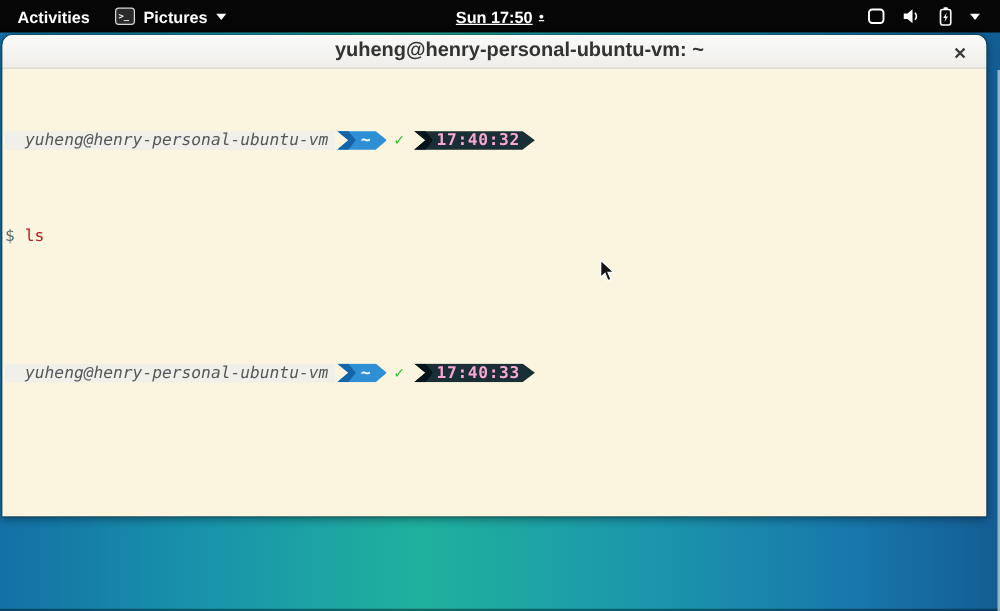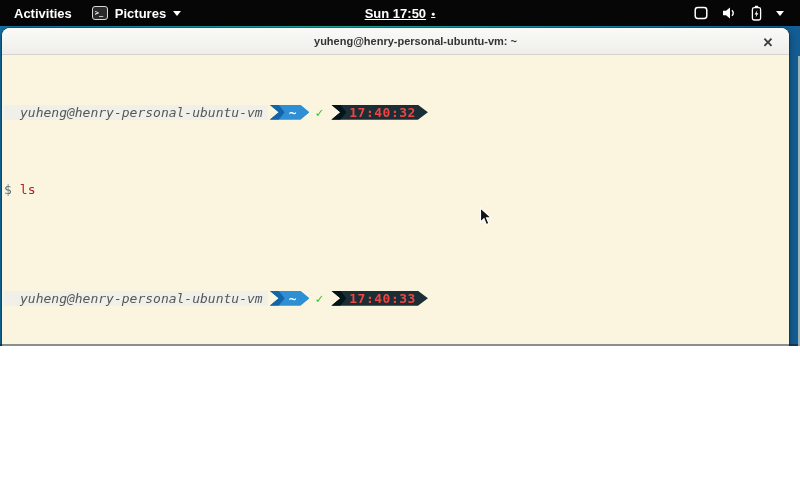--- a/index.html
+++ b/index.html
@@ -1,20 +1,20 @@
 <!DOCTYPE html>
 <html><head>
 <meta charset="utf-8">
 <style>
   * { margin:0; padding:0; box-sizing:border-box; }
   html,body { width:800px; height:489px; }
   body { font-family:"Liberation Sans", sans-serif; }
 
   .screen {
-    position:relative; width:800px; height:346px; overflow:hidden;
+    position:relative; width:800px; height:489px; overflow:hidden;
     background:linear-gradient(90deg,#1470a5 0%,#1893ab 20%,#20b19d 42%,#1b96ac 65%,#1878ab 85%,#135d93 100%);
   }
   .screen::after{
     content:""; position:absolute; left:0; right:0; bottom:0; height:2px;
     background:rgba(0,20,30,.45); pointer-events:none;
   }
 
   
   .topbar{
     position:absolute; top:0; left:0; width:800px; height:26px;
@@ -47,21 +47,21 @@
     position:absolute; left:2px; top:28px; width:787px; height:385px;
     border-radius:8px 8px 0 0; overflow:hidden;
     box-shadow:0 2px 8px rgba(0,10,20,.45), 0 0 0 1px rgba(10,40,50,.35);
     background:#fbf5e0;
   }
   .titlebar{
     height:27px; background:linear-gradient(#fafaf8,#efeeeb);
     border-bottom:1px solid #d5d3cc; position:relative;
     display:flex; align-items:center; justify-content:center;
   }
-  .title{ font-size:11px; font-weight:bold; color:#333333;margin-left:40px; }
+  .title{ font-size:16px; font-weight:bold; color:#333333;margin-left:40px; }
   .close{
     position:absolute; right:10px; top:3px; width:22px; height:22px;
     background:none; border:none; font-size:13px; font-weight:bold; color:#3a3a3a;
     display:flex; align-items:center; justify-content:center; cursor:default;
   }
   .term{
     position:absolute; top:28px; left:0; right:0; bottom:0;
     background:#fbf5e0; padding:2px 2px;
     font-family:"DejaVu Sans Mono", monospace; font-size:13px; line-height:15.5px;
     white-space:pre; color:#54585a;
@@ -86,21 +86,21 @@
   }
   .badge.blue .btext{ color:#ffffff; }
   .badge.dark{
     background:#1a2e35; padding:0 12px 0 18px; margin-left:4px;
     clip-path:polygon(0 0, calc(100% - 10px) 0, 100% 50%, calc(100% - 10px) 100%, 0 100%, 9px 50%);
   }
   .badge.dark::before{
     content:""; position:absolute; left:0; top:0; bottom:0; width:15px; background:#04141b;
     clip-path:polygon(0 0, calc(100% - 6px) 0, 100% 50%, calc(100% - 6px) 100%, 0 100%);
   }
-  .badge.dark .btext{ color:#ef4444; letter-spacing:.5px; }
+  .badge.dark .btext{ color:#f9a8d4; letter-spacing:.5px; }
   .check{ color:#2fc82a; font-weight:bold; margin:0 4px 0 6px; }
 
   .dollar{ color:#586e75; }
   .cmd{ color:#b91c1c; font-weight:normal; margin-left:8px; }
   .dirs{ color:#2aa198; font-weight:bold; }
 
   .mouse-cursor{ position:absolute; left:479px; top:207px; z-index:50; }
   .edge-strip{
     position:absolute; right:0; top:56px; bottom:0; width:2px;
     background:#d6dbd3; opacity:.7; z-index:40;

